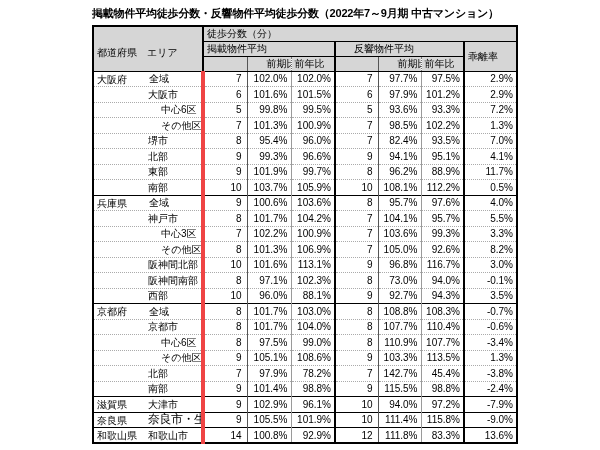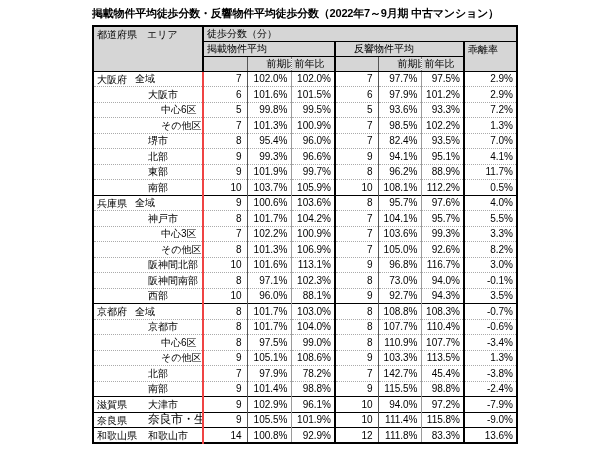--- a/index.html
+++ b/index.html
@@ -7,40 +7,40 @@
     width:600px;height:450px;background:#ffffff;overflow:hidden;position:relative;
     font-family:"Liberation Sans","DejaVu Sans",sans-serif;color:#000;
     -webkit-font-smoothing:antialiased;
   }
   .page{position:absolute;left:92px;top:6px;width:426px;}
   .title{font-size:11px;font-weight:bold;line-height:14px;margin-bottom:5px;white-space:nowrap;letter-spacing:-0.2px;}
   table{border-collapse:collapse;table-layout:fixed;width:424px;border:2px solid #000;}
   th,td{border:0;font-size:10px;line-height:1.1;padding:0 3px;overflow:hidden;white-space:nowrap;font-weight:normal;}
   thead tr{height:15px;}
   thead th{background:#d6d6d6;text-align:left;vertical-align:middle;}
-  th.h-area{text-align:left;vertical-align:top;padding-top:2px;border-right:2px solid #000;border-bottom:1px solid #000;}
+  th.h-area{text-align:left;vertical-align:top;padding-top:20px;border-right:2px solid #000;border-bottom:1px solid #000;}
   th.h-group{border-bottom:1px solid #000;}
   th.g-listed{border-bottom:1px solid #000;border-right:2px solid #000;margin-left:32px;}
   th.g-resp{border-bottom:1px solid #000;border-right:2px solid #000;padding-left:18px;}
-  th.h-div{vertical-align:top;padding-top:2px;border-bottom:1px solid #000;}
+  th.h-div{vertical-align:top;padding-top:9px;border-bottom:1px solid #000;}
   th.sub{border-bottom:1px solid #000;}
   th.sub-min{border-right:1px solid #555;}
   th.sub-pp{border-right:1px dotted #777;padding-left:19px;}
   th.sub-py{border-right:2px solid #000;}
   tbody tr{height:15.5px;}
   tbody td{border-top:1px dotted #ababab;text-align:right;vertical-align:middle;}
   tbody tr.group-top td{border-top:1px solid #000;}
-  td.c-area{text-align:left;position:relative;border-right:2px solid #ef4444;padding-left:3px;}
+  td.c-area{text-align:left;position:relative;border-right:4px solid #ef4444;padding-left:3px;}
   td.c1,td.c4{border-right:1px solid #555;padding-right:5px;}
   td.c2,td.c5{border-right:1px solid #9a9a9a;}
   td.c3,td.c6{border-right:2px solid #000;}
   td.c7{}
   .pref{position:absolute;left:3px;top:2px;}
   .area{display:block;}
-  .lv1{margin-left:38px;font-family:Liberation Serif, serif;}
+  .lv1{margin-left:52px;font-family:Liberation Serif, serif;}
   .lv2{margin-left:51px;}
   .lv3{margin-left:64px;}
   .small{font-size:12px;letter-spacing:-0.5px;}
 </style>
 </head>
 <body>
 
 <div class="page">
   <div class="title">掲載物件平均徒歩分数・反響物件平均徒歩分数（2022年7～9月期 中古マンション）</div>
   <table>

